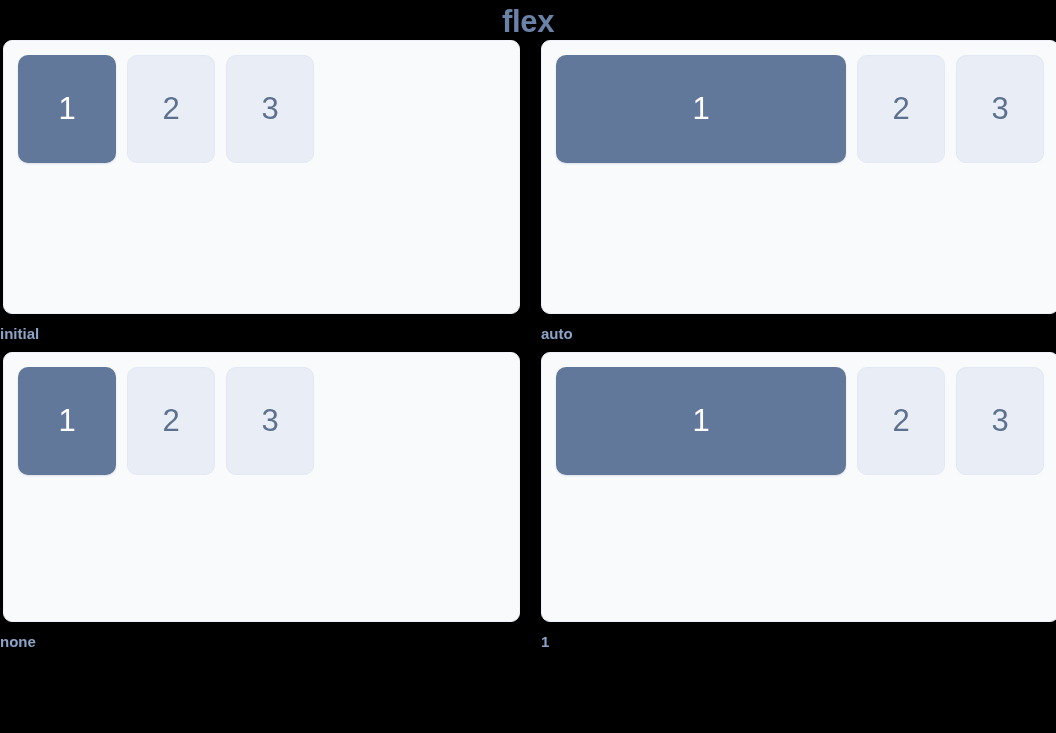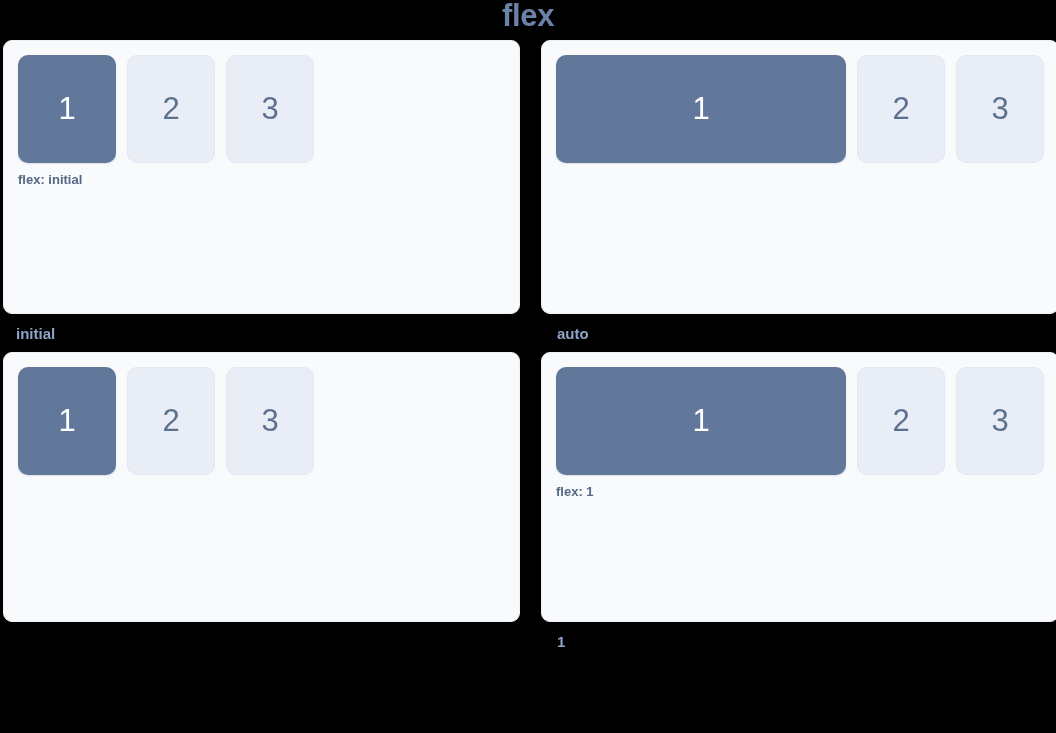--- a/index.html
+++ b/index.html
@@ -14,20 +14,21 @@
     font-family: "Liberation Sans", sans-serif;
     -webkit-font-smoothing: antialiased;
   }
 
   .page-title {
     text-align: center;
     color: #6b82a8;
     font-size: 31px;
     font-weight: bold;
     line-height: 1;
+    padding-top: 6px;
     letter-spacing: -0.3px;
     height: 40px;
     box-sizing: border-box;
   }
 
   .grid {
     display: grid;
     grid-template-columns: 517px 518px;
     column-gap: 21px;
     row-gap: 0px;
@@ -89,21 +90,21 @@
     font-size: 13px;
     font-weight: bold;
     line-height: 1.2;
   }
 
   .caption {
     color: #8da4c8;
     font-size: 15px;
     font-weight: bold;
     line-height: 1;
-    padding: 12px 0 11px 16px;
+    padding: 12px 0 11px 0;
     margin-left: -3px;
   }
   .cell.right .caption { margin-left: 0; }
 </style>
 </head>
 <body>
 
 <div class="page-title">flex</div>
 
 <div class="grid">
@@ -114,21 +115,20 @@
         <div class="box primary f-initial">
           <span>1</span>
         </div>
         <div class="box muted f-fixed">
           <span>2</span>
         </div>
         <div class="box muted f-fixed">
           <span>3</span>
         </div>
       </div>
-      <div class="code-label">flex: initial</div>
     </div>
     <div class="caption">initial</div>
   </div>
 
   <div class="cell right">
     <div class="panel tall">
       <div class="flexrow">
         <div class="box primary f-auto">
           <span>1</span>
         </div>
@@ -150,33 +150,33 @@
           <span>1</span>
         </div>
         <div class="box muted f-fixed">
           <span>2</span>
         </div>
         <div class="box muted f-fixed">
           <span>3</span>
         </div>
       </div>
     </div>
+    <div class="caption">none</div>
   </div>
 
   <div class="cell right">
     <div class="panel short">
       <div class="flexrow">
         <div class="box primary f-one">
           <span>1</span>
         </div>
         <div class="box muted f-fixed">
           <span>2</span>
         </div>
         <div class="box muted f-fixed">
           <span>3</span>
         </div>
       </div>
-      <div class="code-label">flex: 1</div>
     </div>
     <div class="caption">1</div>
   </div>
 
 </div>
 
 </body></html>

